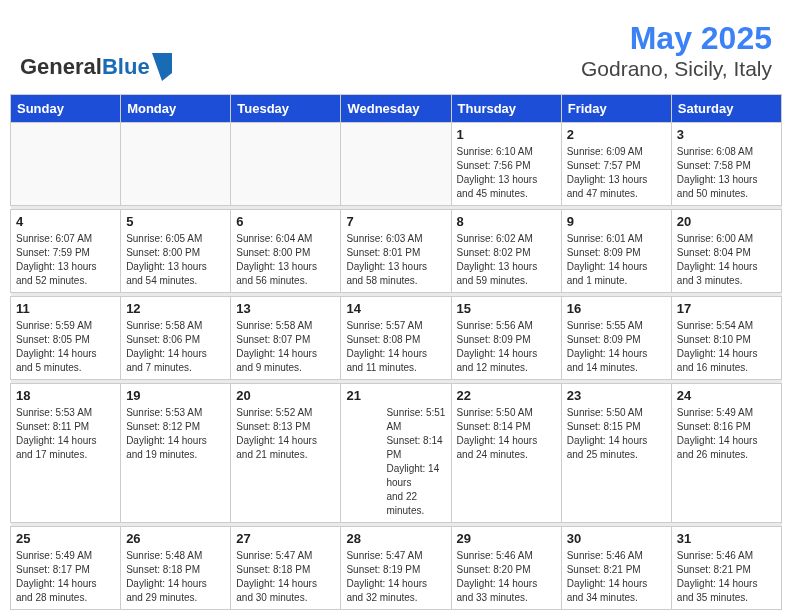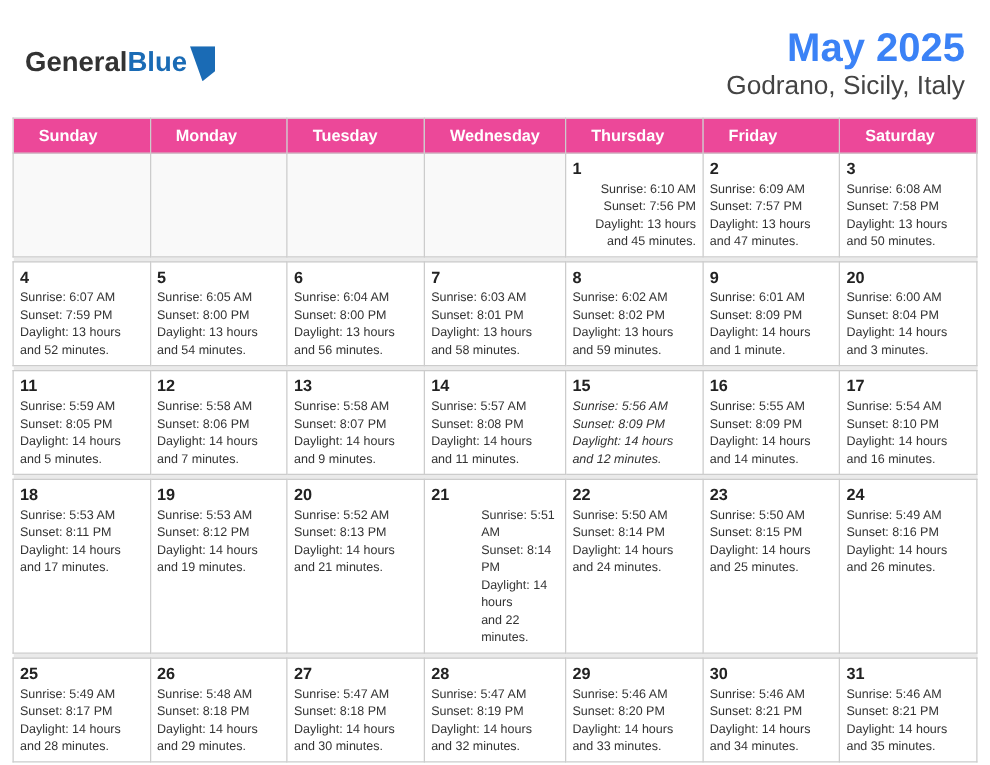--- a/index.html
+++ b/index.html
@@ -6,21 +6,21 @@
     body {
       font-family: Arial, sans-serif;
       background: #fff;
       width: 792px;
       min-height: 612px;
       padding: 10px;
     }
     .header {
       display: flex;
       justify-content: space-between;
-      align-items: center;
+      align-items: flex-end;
       padding: 10px 10px 5px 10px;
     }
     .logo {
       display: flex;
       align-items: center;
     }
     .logo-text {
       font-size: 22px;
       font-weight: bold;
       line-height: 1.1;
@@ -43,26 +43,26 @@
     .subtitle {
       font-size: 21px;
       color: #444;
     }
     .calendar {
       width: 100%;
       border-collapse: collapse;
       margin-top: 8px;
     }
     .calendar th {
-      background-color: #ec4899;
+      background-color: #1d4ed8;
       color: #fff;
       font-size: 13px;
       font-weight: bold;
       text-align: left;
-      padding: 6px 20px;
+      padding: 6px 6px;
       border: 1px solid #ccc;
     }
     .calendar td {
       vertical-align: top;
       border: 1px solid #ccc;
       padding: 4px 5px;
       width: calc(100% / 7);
       min-height: 85px;
       font-size: 10px;
       color: #333;
@@ -124,21 +124,21 @@
       </tr>
   </thead>
   <tbody id="calendar-body">
   <tr>
         <td class="empty"></td>
         <td class="empty"></td>
         <td class="empty"></td>
         <td class="empty"></td>
         <td>
           <div class="day-number">1</div>
-          <div class="day-info" style="white-space: pre-line; text-align: right;">Sunrise: 6:10 AM
+          <div class="day-info" style="white-space: pre-line;">Sunrise: 6:10 AM
 Sunset: 7:56 PM
 Daylight: 13 hours
 and 45 minutes.</div>
         </td>
         <td>
           <div class="day-number">2</div>
           <div class="day-info" style="white-space: pre-line;">Sunrise: 6:09 AM
 Sunset: 7:57 PM
 Daylight: 13 hours
 and 47 minutes.</div>
@@ -232,21 +232,21 @@
         </td>
         <td>
           <div class="day-number">14</div>
           <div class="day-info" style="white-space: pre-line;">Sunrise: 5:57 AM
 Sunset: 8:08 PM
 Daylight: 14 hours
 and 11 minutes.</div>
         </td>
         <td>
           <div class="day-number">15</div>
-          <div class="day-info" style="white-space: pre-line; font-style: italic;">Sunrise: 5:56 AM
+          <div class="day-info" style="white-space: pre-line;">Sunrise: 5:56 AM
 Sunset: 8:09 PM
 Daylight: 14 hours
 and 12 minutes.</div>
         </td>
         <td>
           <div class="day-number">16</div>
           <div class="day-info" style="white-space: pre-line;">Sunrise: 5:55 AM
 Sunset: 8:09 PM
 Daylight: 14 hours
 and 14 minutes.</div>

